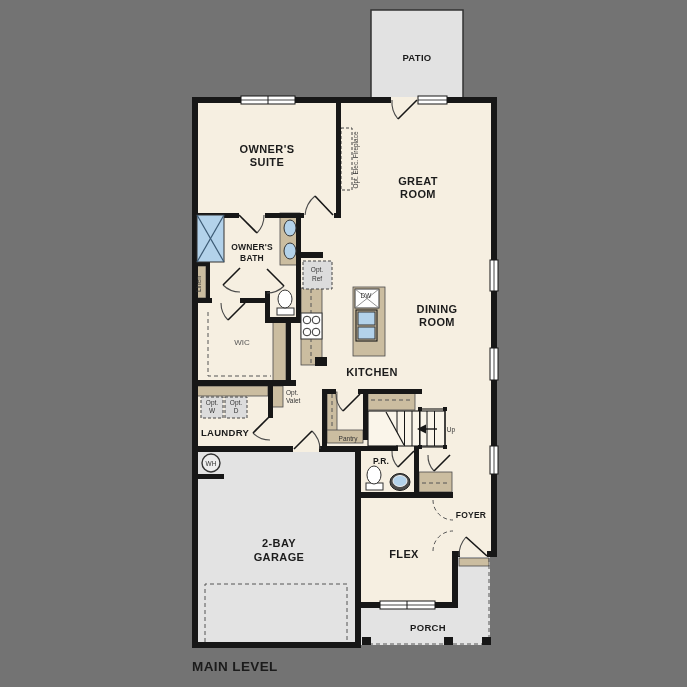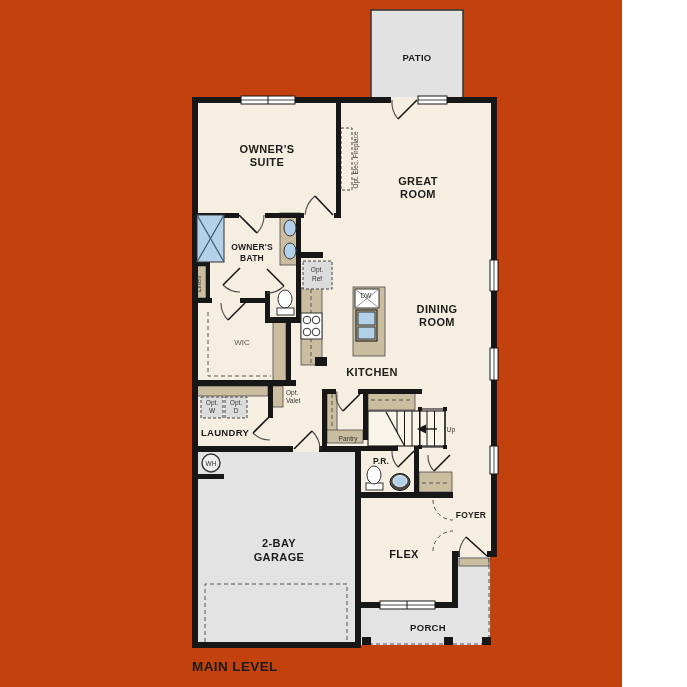--- a/index.html
+++ b/index.html
@@ -1,16 +1,16 @@
 <!DOCTYPE html>
 <html><head>
 <meta charset="utf-8">
 <style>
   html,body{margin:0;padding:0;background:#ffffff;}
-  #canvas{position:relative;width:622px;height:687px;background:#c2410c;overflow:hidden;}
+  #canvas{position:relative;width:687px;height:687px;background:#737373;overflow:hidden;}
   svg{display:block;}
   text{font-family:"Liberation Sans", sans-serif; fill:#1b1b1b;}
   .room   {font-weight:bold;font-size:11px;letter-spacing:.4px;text-anchor:middle;}
   .room-md{font-weight:bold;font-size:9.5px;letter-spacing:.3px;text-anchor:middle;}
   .room-sm{font-weight:bold;font-size:8.5px;letter-spacing:.2px;text-anchor:middle;}
   .plain  {font-size:8px;fill:#555;text-anchor:middle;}
   .tiny   {font-size:6.5px;fill:#333;text-anchor:middle;}
   .tiny-l {font-size:6.5px;fill:#333;text-anchor:start;}
   .title  {font-weight:bold;font-size:13.5px;letter-spacing:.4px;text-anchor:start;}
   .wall{fill:#171717;}

